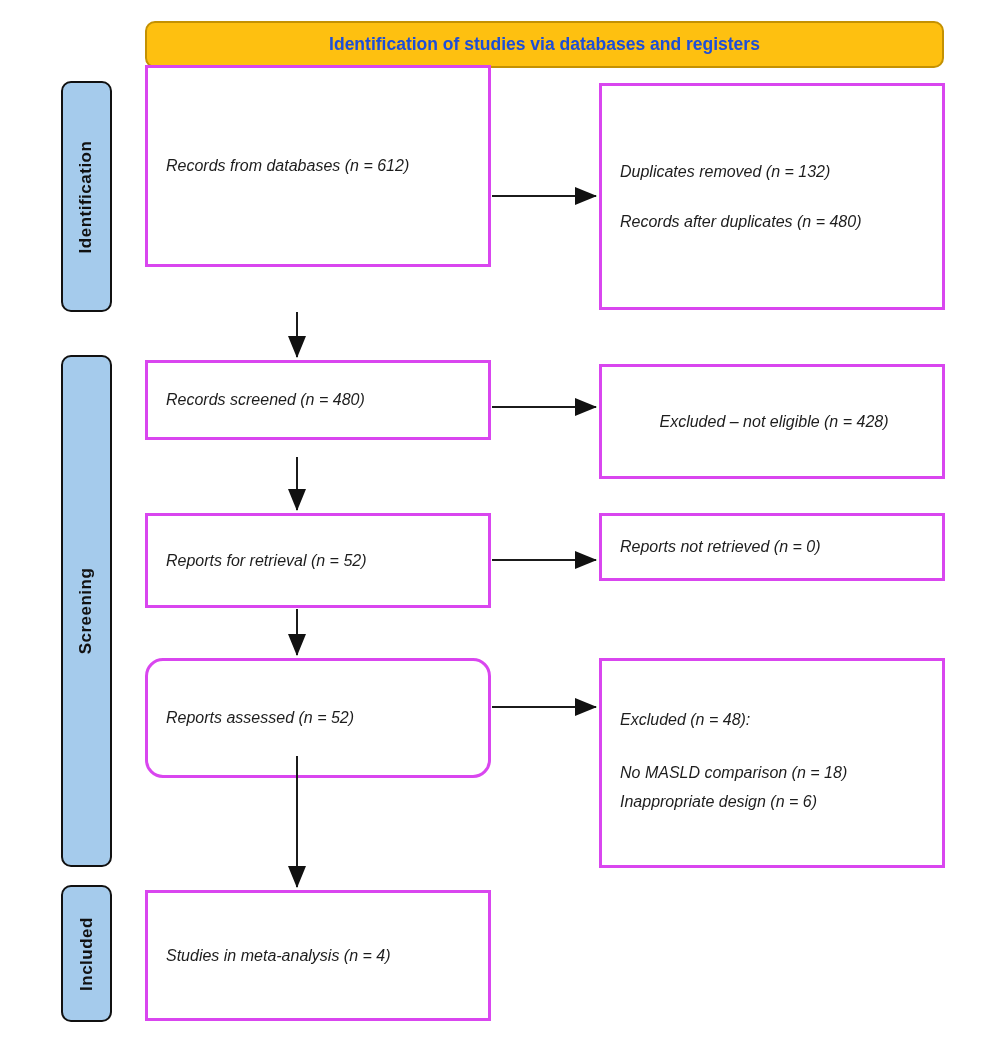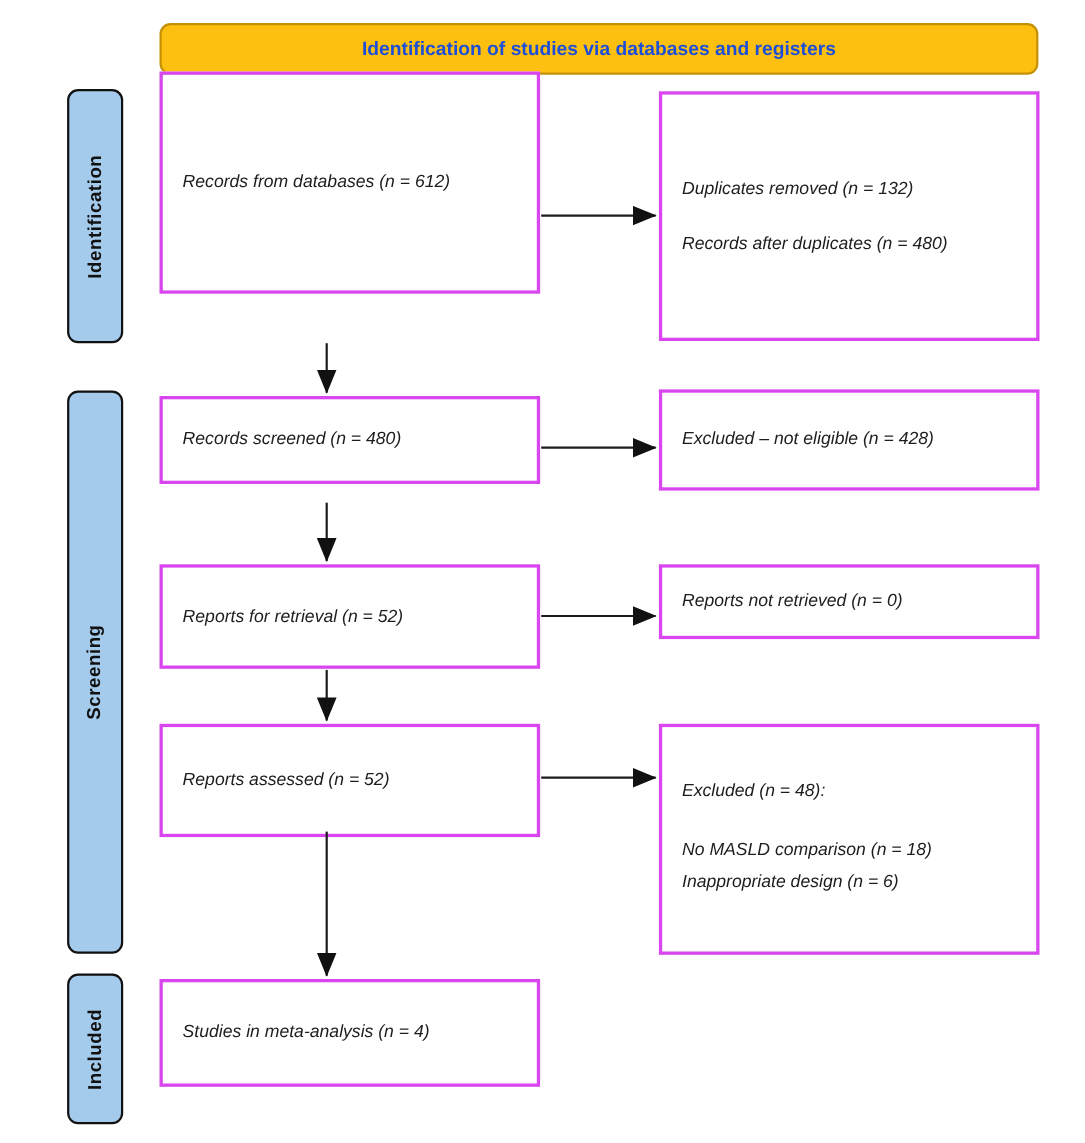--- a/index.html
+++ b/index.html
@@ -70,26 +70,26 @@
   }
   .box p { margin: 0; font-size: 16px; line-height: 1.35; }
   .box p.gap-above { margin-top: 28px; }
   .reason-list p { line-height: 1.8; }
   .reason-heading { margin-bottom: 0; }
   .reason-list { margin-top: 28px; }
 
   #box-records          { top: 65px;  height: 202px; }
   #box-duplicates       { top: 83px;  height: 227px; }
   #box-screened         { top: 360px; height: 80px; padding-left: 28px;  }
-  #box-excluded-elig    { top: 354px; height: 92px; }
+  #box-excluded-elig    { top: 364px; height: 115px; text-align: center; }
   #box-retrieval        { top: 513px; height: 95px;  }
   #box-not-retrieved    { top: 513px; height: 68px;  }
-  #box-assessed         { top: 658px; height: 103px;  }
+  #box-assessed         { top: 658px; height: 120px; border-radius: 18px;  }
   #box-excluded-reasons { top: 658px; height: 210px; }
-  #box-included         { top: 890px; height: 98px; padding-left: 40px; }
+  #box-included         { top: 890px; height: 131px; padding-left: 40px; }
 
   
   .arrows {
     position: absolute; left: 0; top: 0;
     width: 986px; height: 1039px;
     pointer-events: none;
   }
   .arrows line { stroke: #1b1b1b; stroke-width: 2; }
 </style>
 </head>

